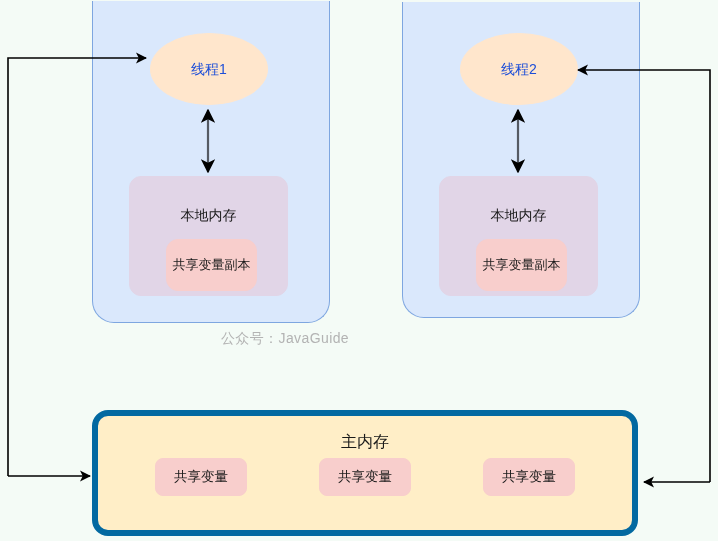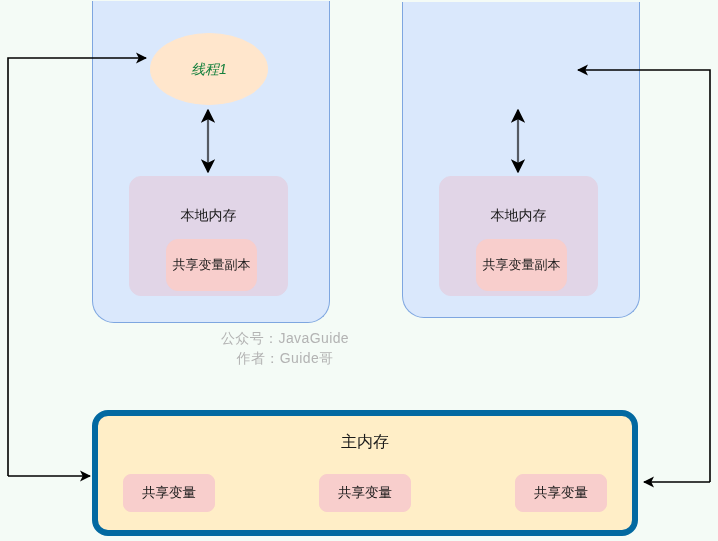--- a/index.html
+++ b/index.html
@@ -69,24 +69,23 @@
     display: flex;
     align-items: center;
     justify-content: center;
     box-sizing: border-box;
     z-index: 3;
   }
   #thread-ellipse-1 { left: 150px; top: 33px; }
   #thread-ellipse-2 { left: 460px; top: 33px; }
   .thread-ellipse-label {
     font-size: 14px;
-    color: #15803d;
+    color: #1d4ed8;
     line-height: 1;
     white-space: nowrap;
-    font-style: italic;
   }
 
   
   .local-memory {
     position: absolute;
     width: 159px;
     height: 120px;
     background: #e1d5e7;
     border: 1px solid #e1d5e7;
     border-radius: 12px;
@@ -158,25 +157,25 @@
     left: 0;
     top: 16px;
     width: 100%;
     text-align: center;
     font-size: 16px;
     color: #1a1a1a;
   }
   #shared-var-row {
     position: absolute;
     left: 0;
-    top: 58px;
+    top: 42px;
     width: 100%;
     display: flex;
     justify-content: center;
-    gap: 104px;
+    gap: 72px;
     z-index: 2;
     text-align: right;
   }
   .shared-var {
     width: 92px;
     height: 38px;
     background: #f8cecc;
     border: 1px solid #f8cecc;
     border-radius: 8px;
     box-sizing: border-box;
@@ -227,29 +226,31 @@
     <span class="thread-ellipse-label">线程1</span>
   </div>
 
   <div class="local-memory" id="local-memory-1">
     <div class="local-memory-label">本地内存</div>
     <div class="shared-copy">共享变量副本</div>
   </div>
 
   <div class="thread-box" id="thread-box-2"></div>
 
+  <div class="thread-ellipse" id="thread-ellipse-2">
+    <span class="thread-ellipse-label">线程2</span>
+  </div>
 
   <div class="local-memory" id="local-memory-2">
     <div class="local-memory-label">本地内存</div>
     <div class="shared-copy">共享变量副本</div>
   </div>
 
   <div id="watermark">
     <div class="watermark-line">公众号：JavaGuide</div>
-    <div class="watermark-line">作者：Guide哥</div>
   </div>
 
   <div id="main-memory">
     <div id="main-memory-title">主内存</div>
     <div id="shared-var-row">
       <div class="shared-var">共享变量</div>
       <div class="shared-var">共享变量</div>
       <div class="shared-var">共享变量</div>
     </div>
   </div>

